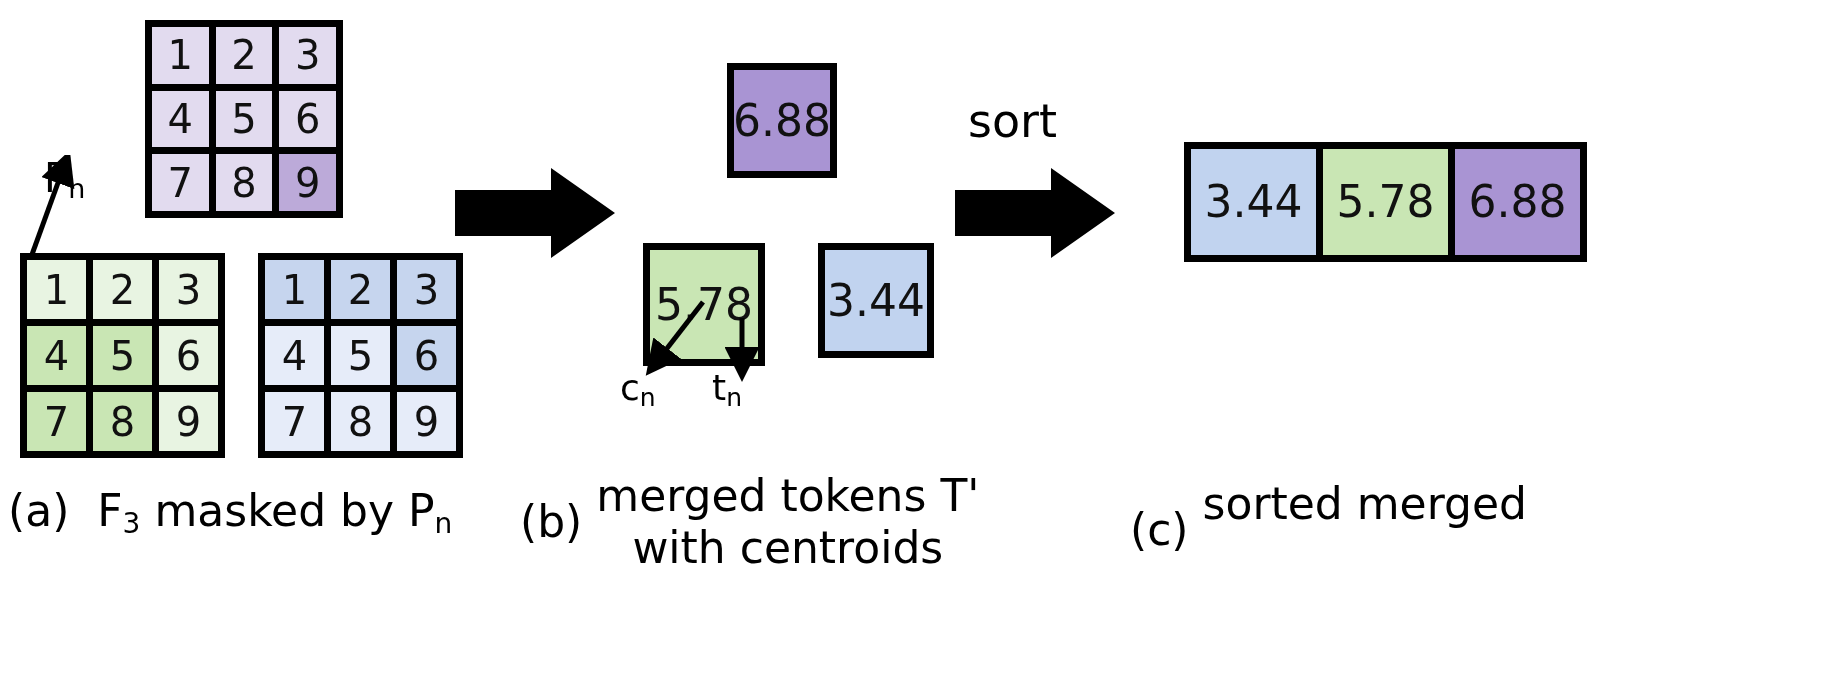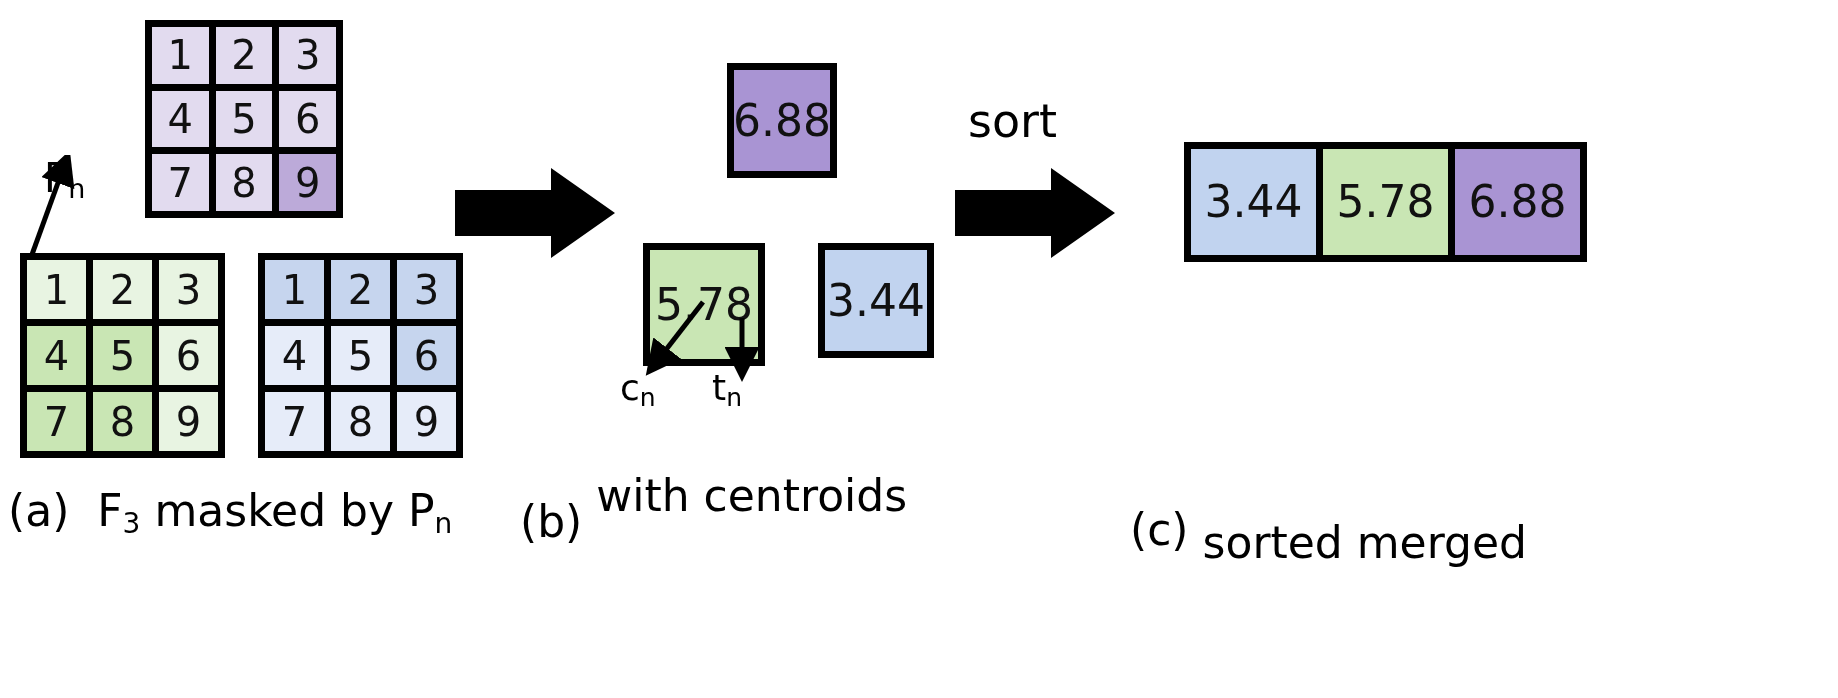--- a/index.html
+++ b/index.html
@@ -151,27 +151,28 @@
 
   <div class="caption" id="cap-a">
     <span class="cap-tag">(a)</span>
     &nbsp;<span>F</span><span class="sub-cap">3</span><span> masked by P</span><span class="sub-cap">n</span>
   </div>
 
   <div class="caption" id="cap-b">
     <div style="display:flex;align-items:flex-start;justify-content:flex-start;gap:14px;">
       <span class="cap-tag" style="padding-top:26px;">(b)</span>
       <span style="text-align:center;">
+        <span style="display:block;white-space:nowrap;">merged tokens T'</span>
         <span style="display:block;white-space:nowrap;">with centroids</span>
       </span>
     </div>
   </div>
 
   <div class="caption" id="cap-c">
     <div style="display:flex;align-items:flex-start;justify-content:flex-start;gap:14px;">
       <span class="cap-tag" style="padding-top:26px;">(c)</span>
       <span style="text-align:center;">
-        <span style="display:block;white-space:nowrap;margin-top:39px;">sorted merged</span>
+        <span style="display:block;white-space:nowrap;">sorted merged</span>
       </span>
     </div>
   </div>
 
 </div>
 
 </body></html>

